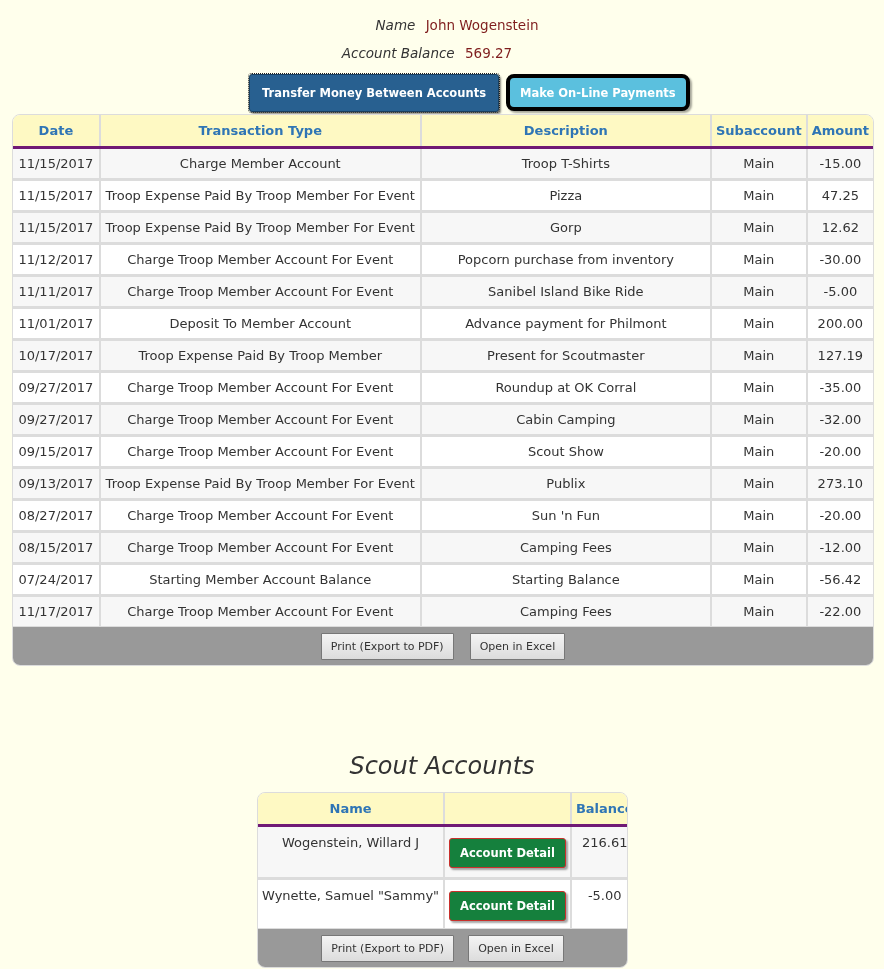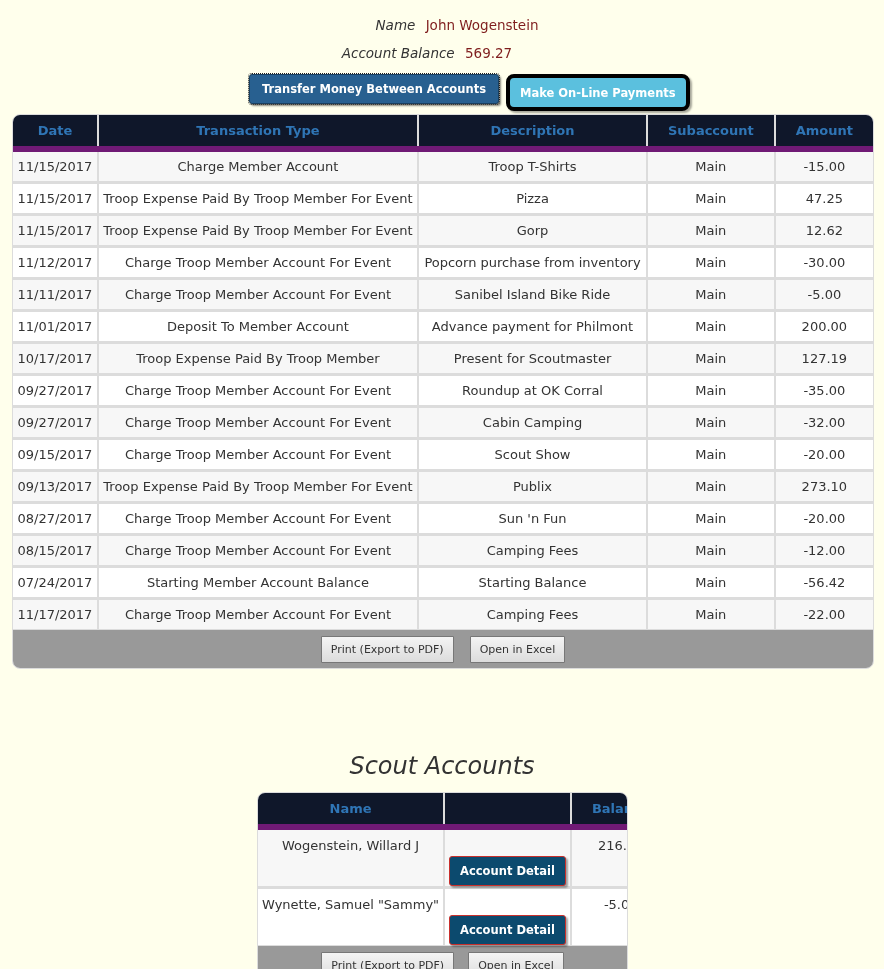--- a/index.html
+++ b/index.html
@@ -12,38 +12,38 @@
   .info .lbl { font-style:italic; color:#333; }
   .info .val { color:#7f1d1d; margin-left:6px; }
   .row-name { top:17px; }
   .row-bal { top:45px; }
   .info-inner { display:inline-block; }
   .row-name .info-inner { margin-left:30px; }
   .row-bal .info-inner { margin-left:-30px; }
 
   .top-btns { position:absolute; top:74px; left:249px; display:flex; gap:7px; }
   .btn-primary {
-    height:30px; padding:0 12px; background:#286090; color:#fff; border:1px solid #1a3f5e;
+    height:38px; padding:0 12px; background:#286090; color:#fff; border:1px solid #1a3f5e;
     border-radius:3px; font-weight:bold; font-size:11.5px; box-shadow:2px 2px 2px rgba(0,0,0,0.45);
     outline:1px dotted #222; outline-offset:0px; cursor:pointer; font-family:"DejaVu Sans", sans-serif;
   }
   .btn-info {
     height:37px; padding:0 10px; background:#5bc0de; color:#fff; border:4px solid #000000;
     border-radius:8px; font-weight:bold; font-size:11.5px; box-shadow:2px 2px 2px rgba(0,0,0,0.35);
     cursor:pointer; font-family:"DejaVu Sans", sans-serif;
   }
 
   .tbl-wrap {
     position:absolute; border:1px solid #dcdcdc; border-radius:8px; overflow:hidden; background:#fff;
   }
   .tx-wrap { left:12px; top:114px; width:860px; }
   table { border-collapse:collapse; width:100%; }
   th {
-    background:#0f172a; color:#2f75b5; font-weight:bold; font-size:13px; height:31px;
-    border-right:2px solid #dcdcdc; border-bottom:6px solid #701a75; padding:0 20px; text-align:center;
+    background:#fef9c3; color:#2f75b5; font-weight:bold; font-size:13px; height:31px;
+    border-right:2px solid #dcdcdc; border-bottom:3px solid #701a75; padding:0 4px; text-align:center;
   }
   th:last-child, td:last-child { border-right:none; }
   td {
     height:29px; border-right:2px solid #dcdcdc; border-bottom:3px solid #dcdcdc; text-align:center;
     font-size:13px; color:#333; padding:0 4px; white-space:nowrap;
   }
   tbody tr:nth-child(odd) td { background:#f7f7f7; }
   tbody tr:nth-child(even) td { background:#ffffff; }
   tbody tr:last-child td { border-bottom:none; }
 
@@ -57,22 +57,22 @@
   }
 
   .section-title {
     position:absolute; top:752px; left:0; width:884px; text-align:center;
     font-style:italic; font-size:24px; color:#333;
   }
   .sc-wrap { left:257px; top:792px; width:369px; }
   .sc-wrap td { vertical-align:top; padding-top:8px; height:40px; }
   .sc-wrap tbody tr:first-child td { height:42px; }
   .btn-danger {
-    background:#0c4a6e; color:#fff; border:1px solid #c9302c; border-radius:3px; font-weight:bold;
-    font-size:11.5px; height:30px; padding:0 10px; margin-top:18px; box-shadow:2px 2px 2px rgba(0,0,0,0.35);
+    background:#15803d; color:#fff; border:1px solid #c9302c; border-radius:3px; font-weight:bold;
+    font-size:11.5px; height:30px; padding:0 10px; margin-top:3px; box-shadow:2px 2px 2px rgba(0,0,0,0.35);
     cursor:pointer; font-family:"DejaVu Sans", sans-serif;
   }
   .sc-wrap .footer-bar { height:38px; gap:14px; }
 </style>
 </head>
 <body>
 
 <div class="info row-name">
   <span class="info-inner">
     <span class="lbl">Name</span>

